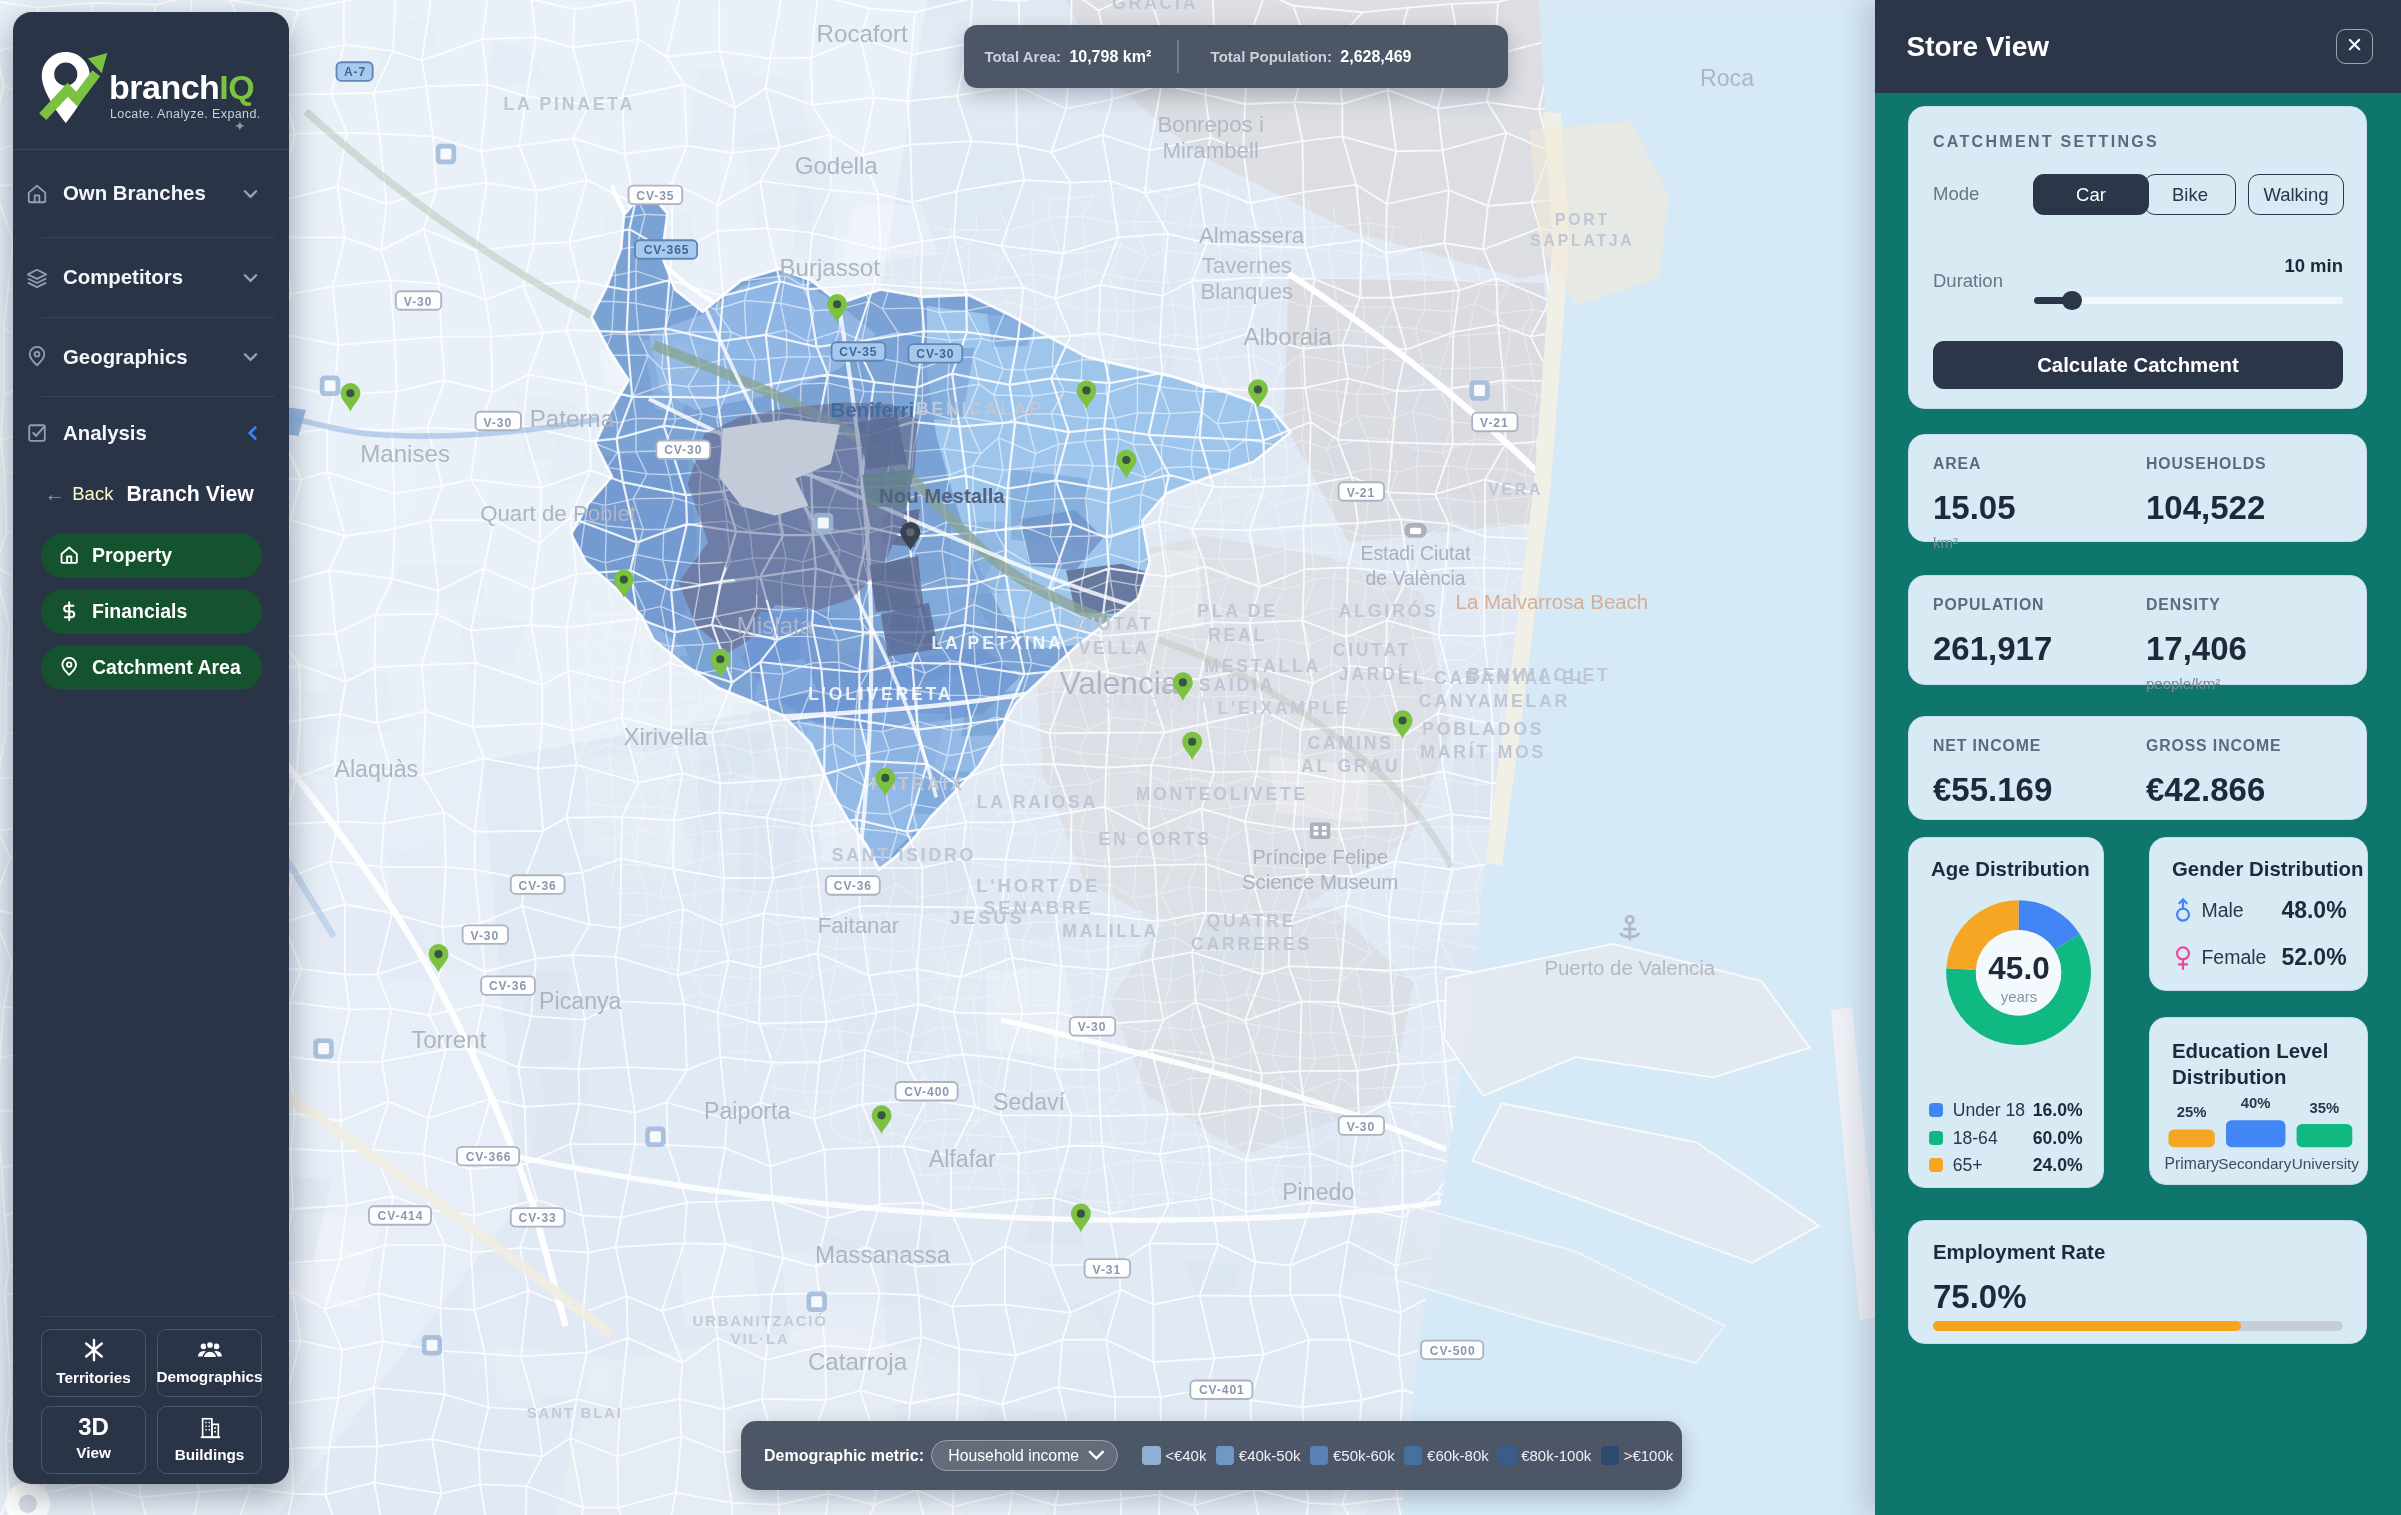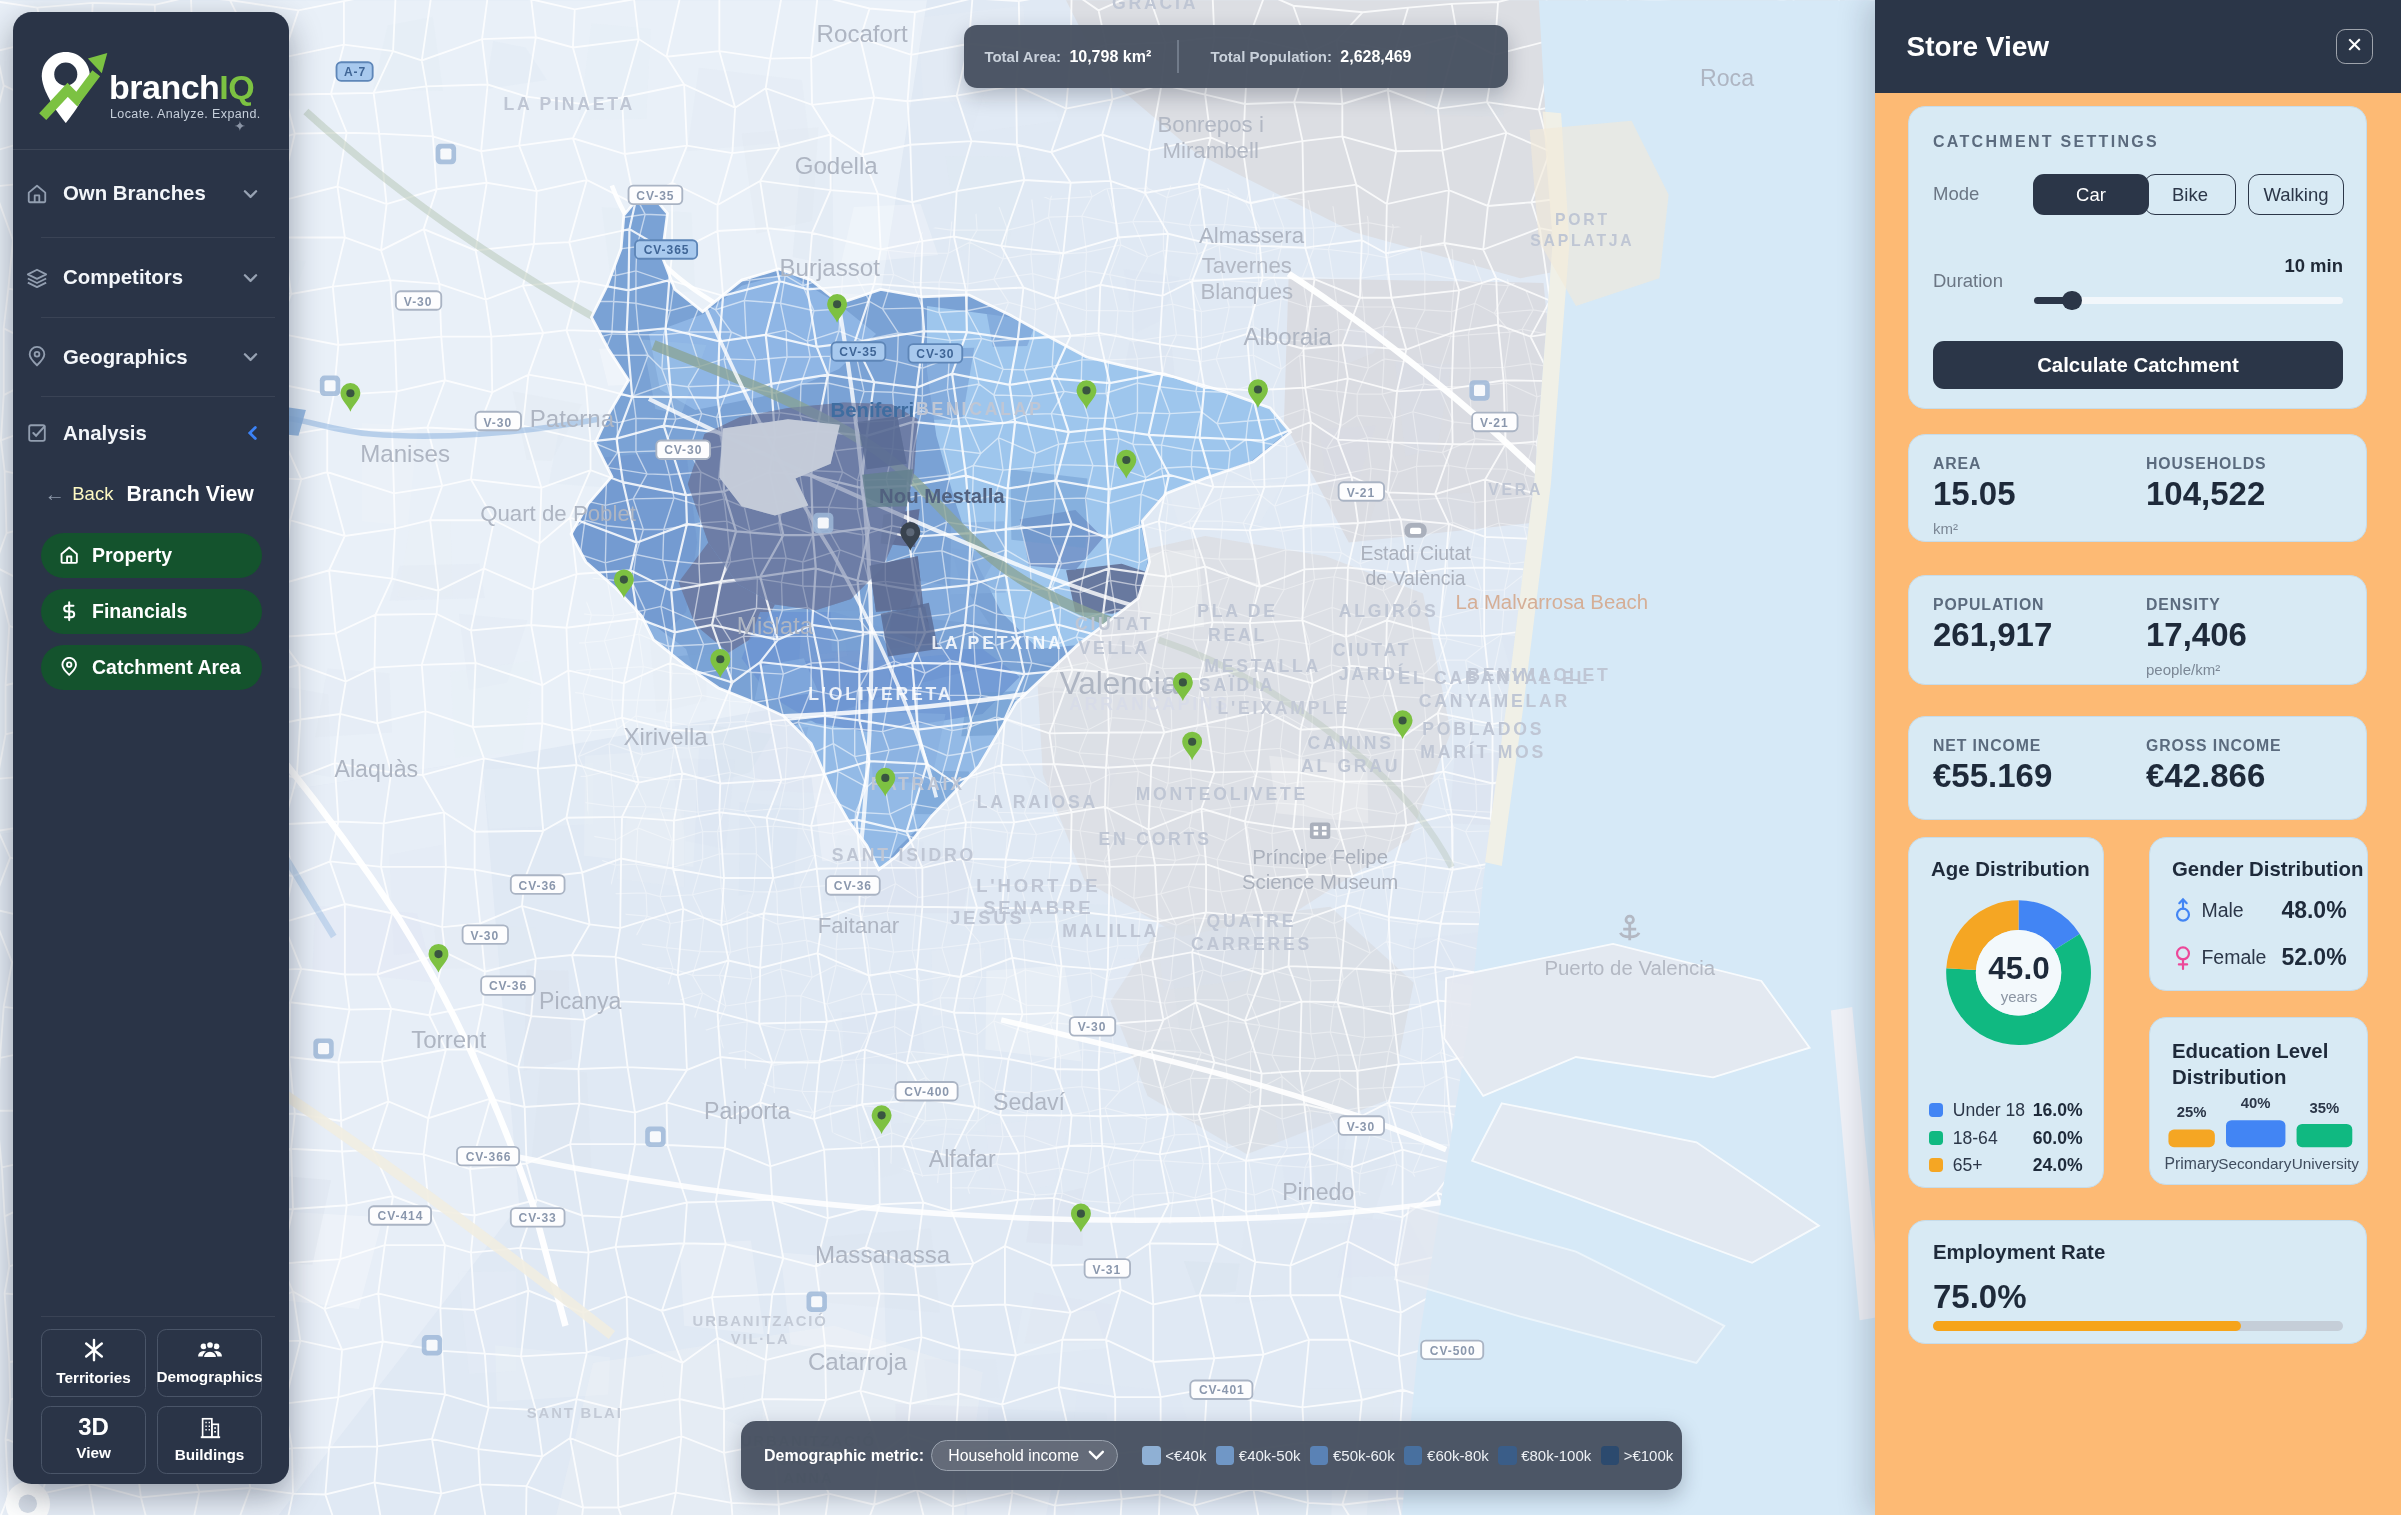--- a/index.html
+++ b/index.html
@@ -53,42 +53,42 @@
   border-radius:15px; box-shadow:0 7.4px 20.4px rgba(15,23,42,.25); display:flex; align-items:center; padding-left:23px; }
 .botbar .dm { color:#ffffff; font-size:16px; font-weight:bold; white-space:nowrap; }
 .botbar .drop { margin-left:7.4px; height:31.5px; padding:0 12px 0 15.8px; border:1.9px solid #99a1ad; border-radius:15.8px;
   background:rgba(255,255,255,.13); color:#fff; font-size:15.8px; display:flex; align-items:center; gap:9.3px; white-space:nowrap; flex:none; }
 .legend { display:flex; align-items:center; margin-left:24px; gap:0; white-space:nowrap; }
 .leg-item { display:flex; align-items:center; margin-right:9.3px; flex:none; }
 .leg-item .sq { width:18.5px; height:18.5px; border-radius:3.7px; margin-right:4.6px; }
 .leg-item .t { color:#eef1f5; font-size:15px; }
 
 
-.rpanel { position:absolute; left:1875px; top:0; width:527px; height:1516px; background:#fdba74;
+.rpanel { position:absolute; left:1875px; top:0; width:527px; height:1516px; background:#0f766e;
   box-shadow:-9.3px 0 28px rgba(15,23,42,.18);padding-left:44px; }
 .rp-head { position:absolute; left:0; top:0; width:527px; height:93px; background:#2b3648; }
 .rp-head .ttl { position:absolute; left:31.5px; top:31px; color:#fff; font-size:28px; font-weight:bold; }
 .rp-close { position:absolute; right:29px; top:29px; width:37px; height:35px; border:1.9px solid rgba(255,255,255,.55);
   border-radius:9.3px; color:#fff; font-size:20.4px; line-height:31.5px; text-align:center; }
 .card { position:absolute; left:33px; width:459px; background:#d8eaf4; border:0.9px solid #c6dcea; border-radius:16.7px; }
 .cs-title { position:absolute; left:24px; top:26px; font-size:16px; font-weight:bold; letter-spacing:2.3px; color:#5b6b7e; }
 .mode-lab { position:absolute; left:24px; top:76px; font-size:18.5px; color:#6b7684; }
 .mbtn { position:absolute; top:67px; height:41px; border-radius:11px; font-size:18.5px; font-weight:500;
   display:flex; align-items:center; justify-content:center; }
 .mbtn.active { background:#2b3648; color:#fff; }
 .mbtn.ghost { border:1.9px solid #2b3648; color:#2b3648; }
 .dur-lab { position:absolute; left:24px; top:163px; font-size:18.5px; color:#6b7684; }
 .dur-val { position:absolute; right:23px; top:148px; font-size:18.5px; font-weight:bold; color:#1f2937; }
 .slider { position:absolute; left:125px; right:23px; top:190px; height:6.5px; border-radius:3.7px; background:#f2f7fb; }
 .slider .fill { position:absolute; left:0; top:0; height:6.5px; width:37px; border-radius:3.7px; background:#2b3648; }
 .slider .thumb { position:absolute; left:28px; top:-6.5px; width:19.5px; height:19.5px; border-radius:50%; background:#2b3648; }
 .calcbtn { position:absolute; left:24px; right:23px; top:234px; height:48px; background:#2b3648; color:#fff;
   border-radius:11px; font-size:20.4px; font-weight:bold; display:flex; align-items:center; justify-content:center; }
 .stat-lab { font-size:15.8px; font-weight:bold; letter-spacing:0.9px; color:#5b6b7e; }
-.stat-val { font-size:33px; font-weight:bold; color:#1e2a3a; margin-top:2px; }
+.stat-val { font-size:33px; font-weight:bold; color:#1e2a3a; margin-top:16px; }
 .stat-sub { font-size:15px; color:#7b8795; margin-top:6.5px; }
 .card .col1 { position:absolute; left:24px; top:20.4px; }
 .card .col2 { position:absolute; left:237px; top:20.4px; }
 .chart-title { position:absolute; left:22px; top:20.4px; font-size:20.4px; font-weight:bold; color:#1e2a3a; }
 .leg-row { position:absolute; left:20.4px; right:20.4px; height:22px; display:flex; align-items:center; }
 .leg-row .sq2 { width:14px; height:14px; border-radius:3.7px; margin-right:9.3px; }
 .leg-row .nm { font-size:17.6px; color:#2b3648; }
 .leg-row .pc { margin-left:auto; font-size:17.6px; font-weight:bold; color:#1e2a3a; }
 .grow { position:absolute; left:22px; right:20.4px; height:31.5px; display:flex; align-items:center; }
 .grow .gn { font-size:19.5px; color:#2b3648; margin-left:7.4px; }

